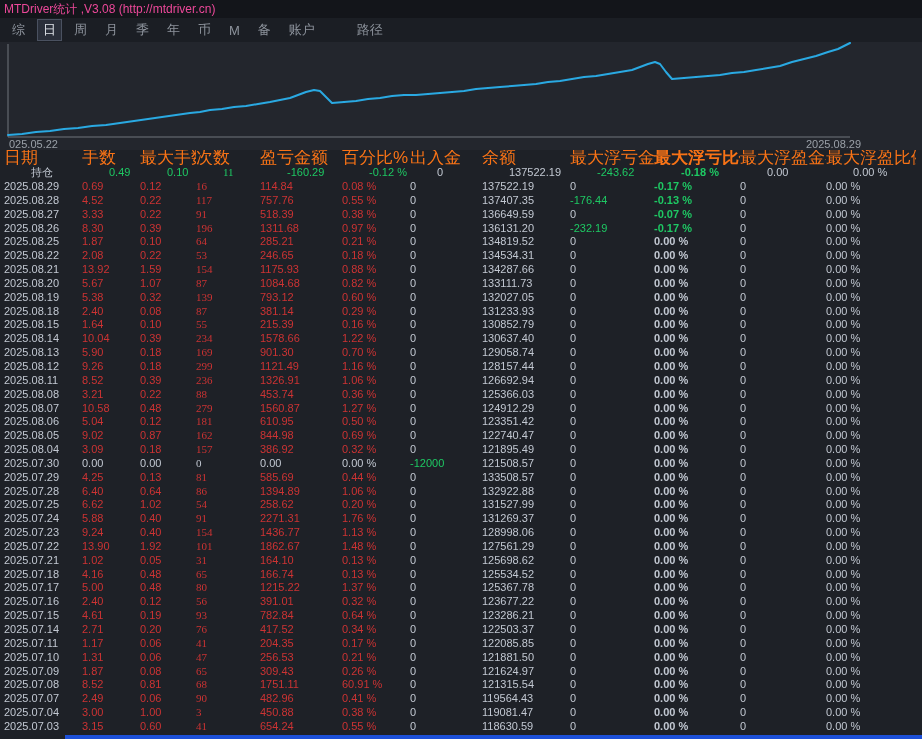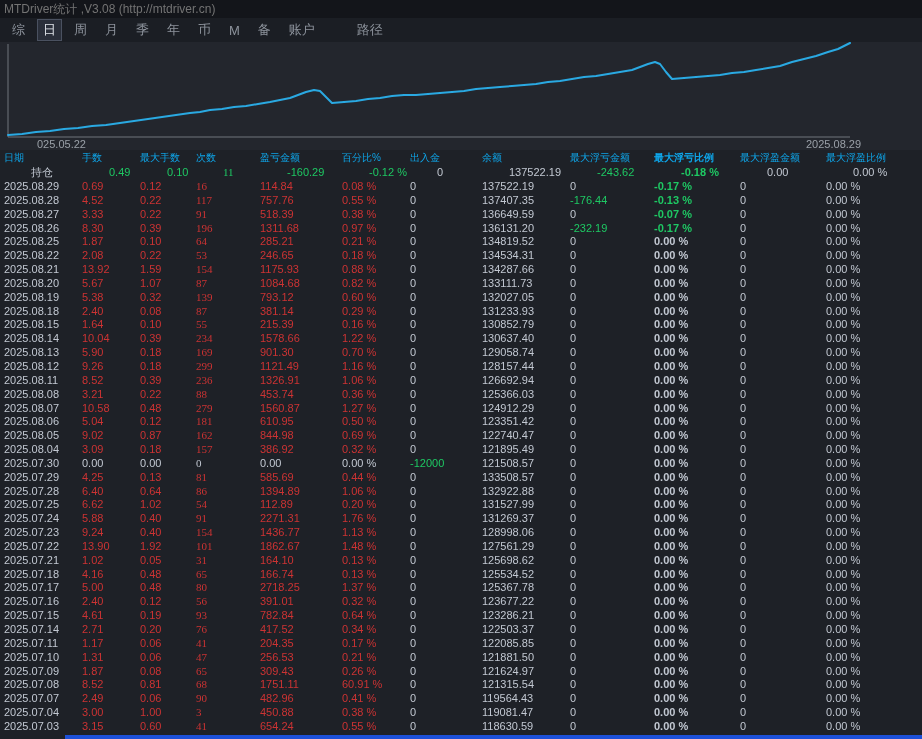--- a/index.html
+++ b/index.html
@@ -5,21 +5,21 @@
   html,body{margin:0;padding:0;}
   body{
     width:922px;height:739px;overflow:hidden;position:relative;
     background:#1e2127;
     font-family:"Liberation Sans","DejaVu Sans",sans-serif;
     -webkit-font-smoothing:antialiased;
   }
   
   .titlebar{
     position:absolute;left:0;top:0;width:922px;height:18px;
-    background:#13151a;color:#737373;font-size:12px;line-height:18px;
+    background:#13151a;color:#ec4899;font-size:12px;line-height:18px;
     padding-left:4px;box-sizing:border-box;white-space:nowrap;
   }
   
   .menubar{
     position:absolute;left:0;top:18px;width:922px;height:24px;
     background:#1b1e24;display:flex;align-items:center;
     font-size:13px;color:#8d939c;
   }
   .menu-item{
     padding:1px 5px;margin-left:6px;cursor:default;border:1px solid transparent;
@@ -30,32 +30,32 @@
   .menu-item.path{margin-left:30px;}
   
   .chart-area{
     position:absolute;left:0;top:42px;width:922px;height:110px;
     background:#23262d;
   }
   .chart-area svg{position:absolute;left:0;top:0;}
   .axis-label{
     position:absolute;font-size:11px;color:#9aa0a8;top:96px;
   }
-  .axis-label.left{left:9px;margin-left:28px;}
+  .axis-label.left{left:9px;}
   .axis-label.right{left:806px;}
   
   .tablewrap{
     position:absolute;left:0;top:150px;width:922px;height:589px;
     background:#1e2127;overflow:hidden;font-size:11px;
   }
   .trow{
     display:flex;height:13.85px;line-height:13.85px;
     padding-left:4px;white-space:nowrap;
   }
-  .trow.header{height:15px;line-height:15px;font-size:10px;color:#0ea5e9;}
+  .trow.header{height:15px;line-height:15px;font-size:17px;color:#f97316;}
   .trow.hold{height:15px;line-height:15px;margin-left:27px;}
   .cell{overflow:hidden;flex:none;}
   .c0{width:78px;}  .c1{width:58px;}  .c2{width:56px;}  .c3{width:64px;font-family:Liberation Serif, serif;}
   .c4{width:82px;}  .c5{width:68px;}  .c6{width:72px;}  .c7{width:88px;}
   .c8{width:84px;}  .c9{width:86px;font-weight:bold;}  .c10{width:86px;} .c11{width:90px;}
   .neu{color:#c2c8d2;}
   .red{color:#cc3333;}
   .grn{color:#1ec863;}
   
   .bottom-bar{
@@ -442,21 +442,21 @@
         <div class="cell c8 neu">0</div>
         <div class="cell c9 neu">0.00 %</div>
         <div class="cell c10 neu">0</div>
         <div class="cell c11 neu">0.00 %</div>
       </div>
       <div class="trow">
         <div class="cell c0 neu">2025.07.25</div>
         <div class="cell c1 red">6.62</div>
         <div class="cell c2 red">1.02</div>
         <div class="cell c3 red">54</div>
-        <div class="cell c4 red">112.89</div>
+        <div class="cell c4 red">258.62</div>
         <div class="cell c5 red">0.20 %</div>
         <div class="cell c6 neu">0</div>
         <div class="cell c7 neu">131527.99</div>
         <div class="cell c8 neu">0</div>
         <div class="cell c9 neu">0.00 %</div>
         <div class="cell c10 neu">0</div>
         <div class="cell c11 neu">0.00 %</div>
       </div>
       <div class="trow">
         <div class="cell c0 neu">2025.07.24</div>
@@ -526,21 +526,21 @@
         <div class="cell c8 neu">0</div>
         <div class="cell c9 neu">0.00 %</div>
         <div class="cell c10 neu">0</div>
         <div class="cell c11 neu">0.00 %</div>
       </div>
       <div class="trow">
         <div class="cell c0 neu">2025.07.17</div>
         <div class="cell c1 red">5.00</div>
         <div class="cell c2 red">0.48</div>
         <div class="cell c3 red">80</div>
-        <div class="cell c4 red">2718.25</div>
+        <div class="cell c4 red">1215.22</div>
         <div class="cell c5 red">1.37 %</div>
         <div class="cell c6 neu">0</div>
         <div class="cell c7 neu">125367.78</div>
         <div class="cell c8 neu">0</div>
         <div class="cell c9 neu">0.00 %</div>
         <div class="cell c10 neu">0</div>
         <div class="cell c11 neu">0.00 %</div>
       </div>
       <div class="trow">
         <div class="cell c0 neu">2025.07.16</div>

